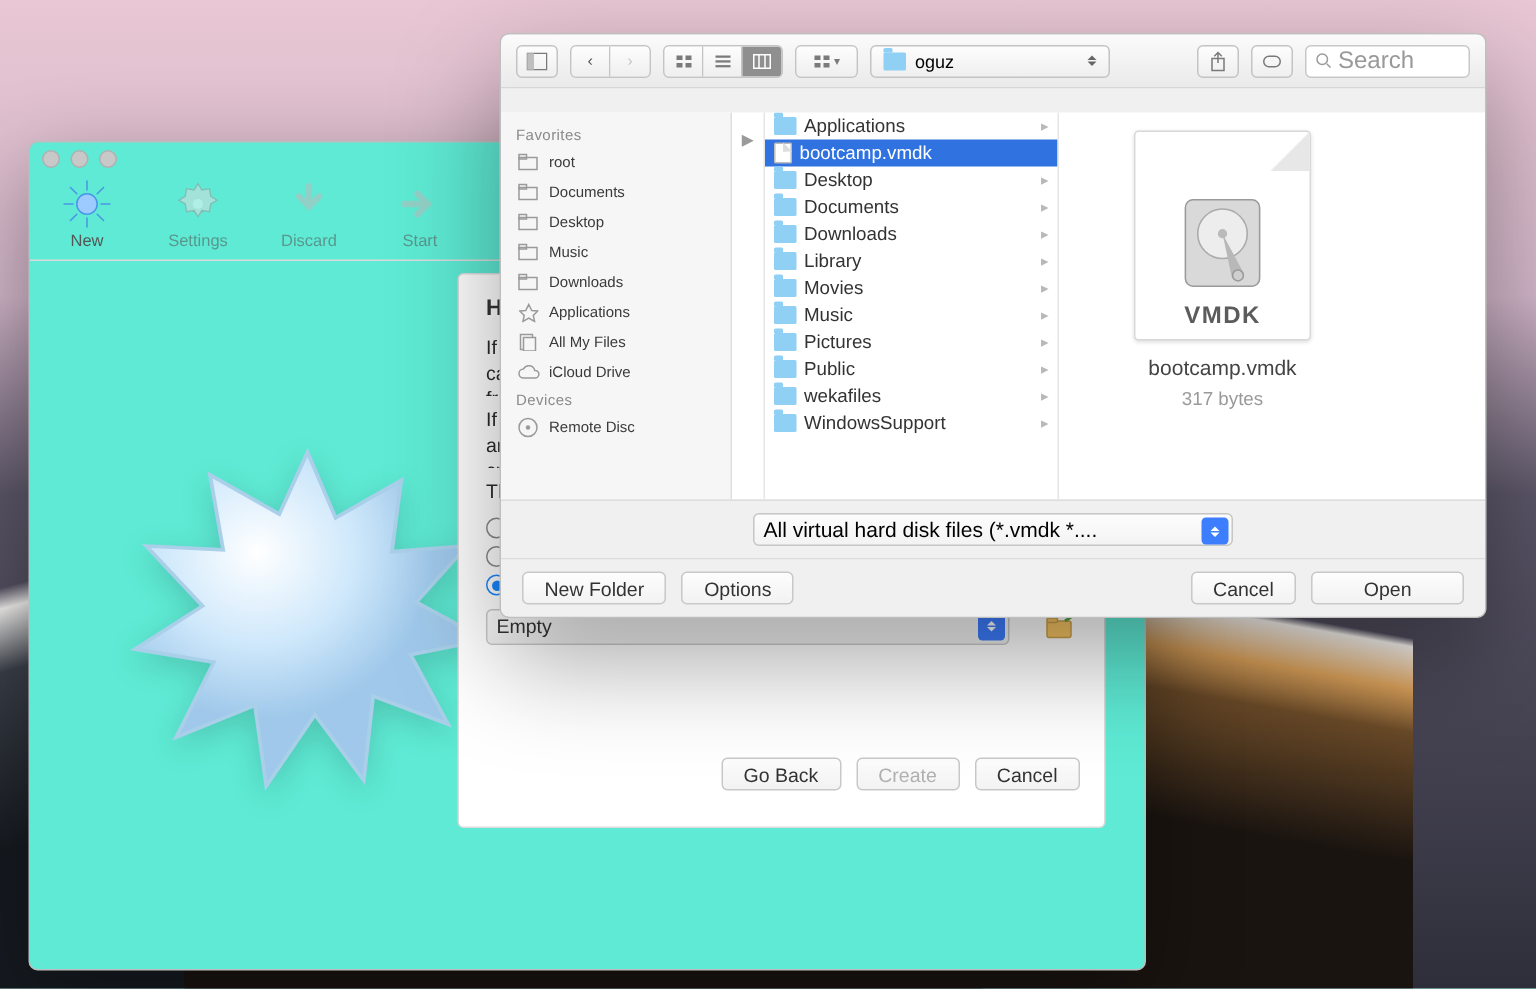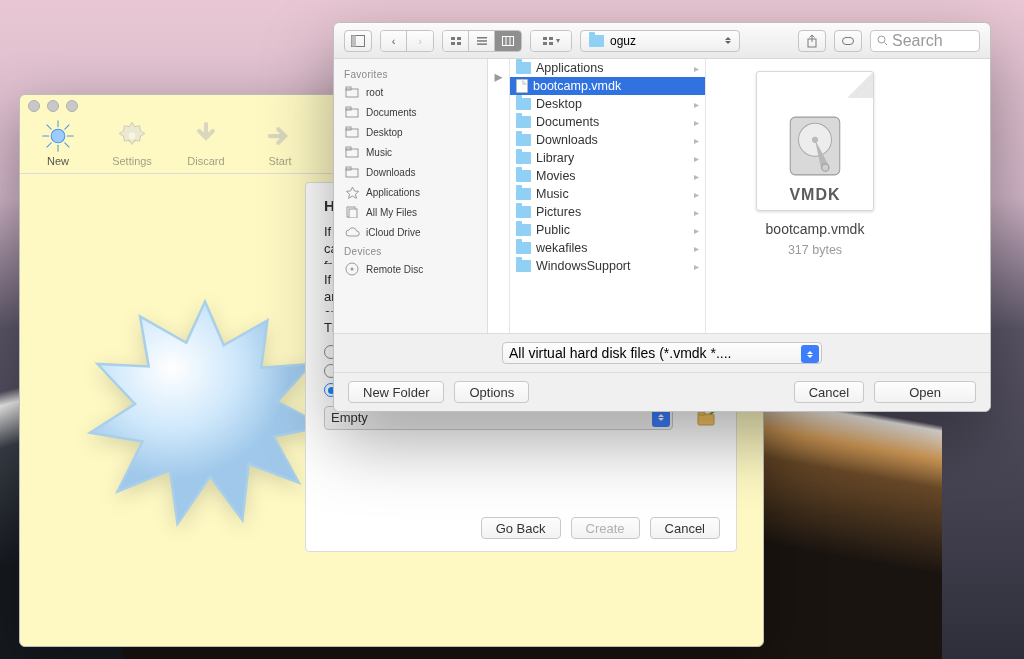--- a/index.html
+++ b/index.html
@@ -7,21 +7,21 @@
          background: linear-gradient(180deg, #e9c7d4 0%, #d1b5c8 30%, #5b5668 50%, #2e2e3a 100%); }
   
   .bg-mtn { position:absolute; bottom:0; left:0; width:100%; height:65%;
     background:
       linear-gradient(10deg, #1a1410 40%, #6a4a28 55%, #d9a05a 60%, #faf6f2 65%, transparent 66%) 60% 60%/80% 100% no-repeat,
       linear-gradient(-15deg, #161a20 45%, #3a3f48 62%, #f0efed 68%, transparent 70%) -20% 40%/70% 120% no-repeat;
   }
 
   
   .vbox-win { position:absolute; left:19px; top:94px; width:745px; height:553px;
-    background:#fef9c3; border:1px solid #bdbdbd; border-radius:6px;
+    background:#5eead4; border:1px solid #bdbdbd; border-radius:6px;
     box-shadow:0 20px 60px rgba(0,0,0,.35); }
   .titlebar { height:22px; display:flex; align-items:center; padding:0 8px; gap:7px; }
   .wdot { width:12px; height:12px; border-radius:50%; background:#c8c8c8; border:1px solid #b0b0b0; }
   .toolbar { padding:2px 12px 6px; display:flex; gap:22px; border-bottom:1px solid #dadada; }
   .tb-item { width:52px; display:flex; flex-direction:column; align-items:center; gap:2px;
     font-size:11px; color:#555; cursor:default; }
   .tb-item.dim { opacity:.55; }
   .tb-ic { width:34px; height:34px; display:flex; align-items:center; justify-content:center; }
   .vbox-body { position:relative; height:calc(100% - 22px - 58px); }
 
@@ -41,21 +41,21 @@
   .radio.sel::after { content:""; width:7px; height:7px; background:#1a86ff; border-radius:50%; }
   .disk-select { margin-top:8px; display:flex; gap:23px; align-items:center; }
   .disk-dd { flex:1; height:24px; background:linear-gradient(#fdfdfd,#f1f1f1); border:1px solid #c9c9c9; border-radius:4px;
     display:flex; align-items:center; padding:0 6px; font-size:13px; position:relative; }
   .dd-arrows { position:absolute; right:2px; top:2px; width:18px; height:18px; background:#3d7eff;
     border-radius:3px; display:flex; flex-direction:column; align-items:center; justify-content:center; gap:0px; }
   .dd-arrows::before,.dd-arrows::after{content:"";border:3px solid transparent;}
   .dd-arrows::before{border-bottom-color:#fff; margin-bottom:1px;}
   .dd-arrows::after{border-top-color:#fff;}
   .browse-ic { width:22px; height:22px; display:flex; align-items:center; justify-content:center; }
-  .wiz-buttons { position:absolute; right:16px; bottom:12px; display:flex; gap:10px; }
+  .wiz-buttons { position:absolute; right:16px; bottom:24px; display:flex; gap:10px; }
   .mac-btn { height:22px; padding:0 14px; font-size:13px; background:linear-gradient(#fdfdfd,#f2f2f2);
     border:1px solid #c8c8c8; border-radius:4px; color:#333; display:flex; align-items:center; }
   .mac-btn.dim { color:#b0b0b0; }
 
   
   .picker { position:absolute; left:333px; top:22px; width:658px; height:390px;
     background:#f0f0f0; border:1px solid #bfbfbf; border-radius:6px;
     box-shadow:0 28px 70px rgba(0,0,0,.35); display:flex; flex-direction:column; }
   .p-toolbar { height:36px; border-bottom:1px solid #d7d7d7; display:flex; align-items:center; padding:0 10px; gap:8px;
     background:linear-gradient(#fbfbfb,#eaeaea); border-radius:6px 6px 0 0; }
@@ -68,21 +68,21 @@
     border-radius:4px; display:flex; align-items:center; gap:6px; padding:0 22px 0 8px; font-size:12px; position:relative; }
   .path-dd .dd-arrows{ right:3px; top:2px; width:16px; height:16px; background:transparent;}
   .path-dd .dd-arrows::before{border-bottom-color:#666;}
   .path-dd .dd-arrows::after{border-top-color:#666;}
   .spacer{flex:1;}
   .search { height:22px; width:110px; border:1px solid #c8c8c8; border-radius:4px; background:#fff;
     display:flex; align-items:center; padding:0 6px; gap:4px; font-size:16px; color:#999; }
   .sq-btn{ width:28px; height:22px; border:1px solid #c4c4c4; border-radius:4px;
     background:linear-gradient(#fdfdfd,#efefef); display:flex; align-items:center; justify-content:center; }
 
-  .p-columns { flex:1; display:flex; background:#fff; min-height:0; }
+  .p-columns { flex:1; display:flex; background:#fff; min-height:0;margin-top:16px; }
   .sidebar { width:154px; background:#f6f6f6; border-right:1px solid #dedede; overflow:hidden; padding:6px 0; }
   .sb-head { font-size:10px; color:#8a8a8a; padding:4px 10px 2px; letter-spacing:.3px; }
   .sb-item { display:flex; align-items:center; gap:6px; padding:3px 10px; font-size:10px; color:#3a3a3a; }
   .sb-item .ic{ width:16px; height:14px; display:flex; align-items:center; justify-content:center; color:#8a8a8a; }
   .col { border-right:1px solid #e5e5e5; overflow:hidden; position:relative; }
   .col.c1{ width:22px; display:flex; align-items:flex-start; justify-content:center; padding-top:8px; color:#9a9a9a; }
   .col.c2{ width:196px; }
   .col.c3{ flex:1; border-right:none; }
   .row { height:18px; display:flex; align-items:center; gap:5px; padding:0 6px; font-size:12.5px; color:#333; position:relative; }
   .row .chev{ margin-left:auto; color:#b8b8b8; font-size:10px; }

